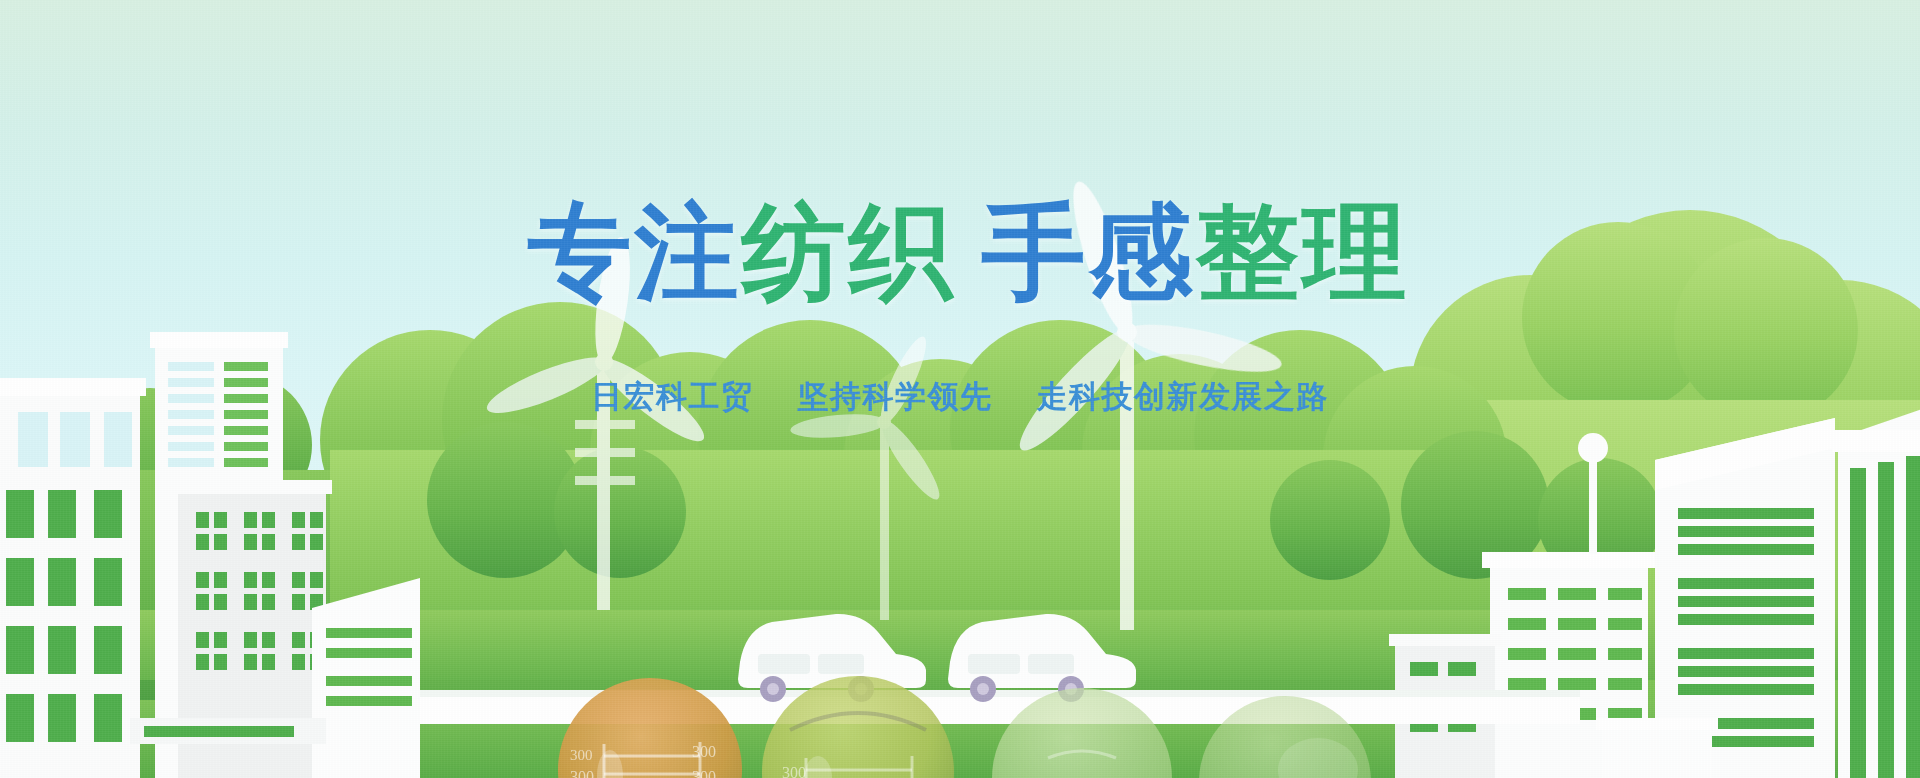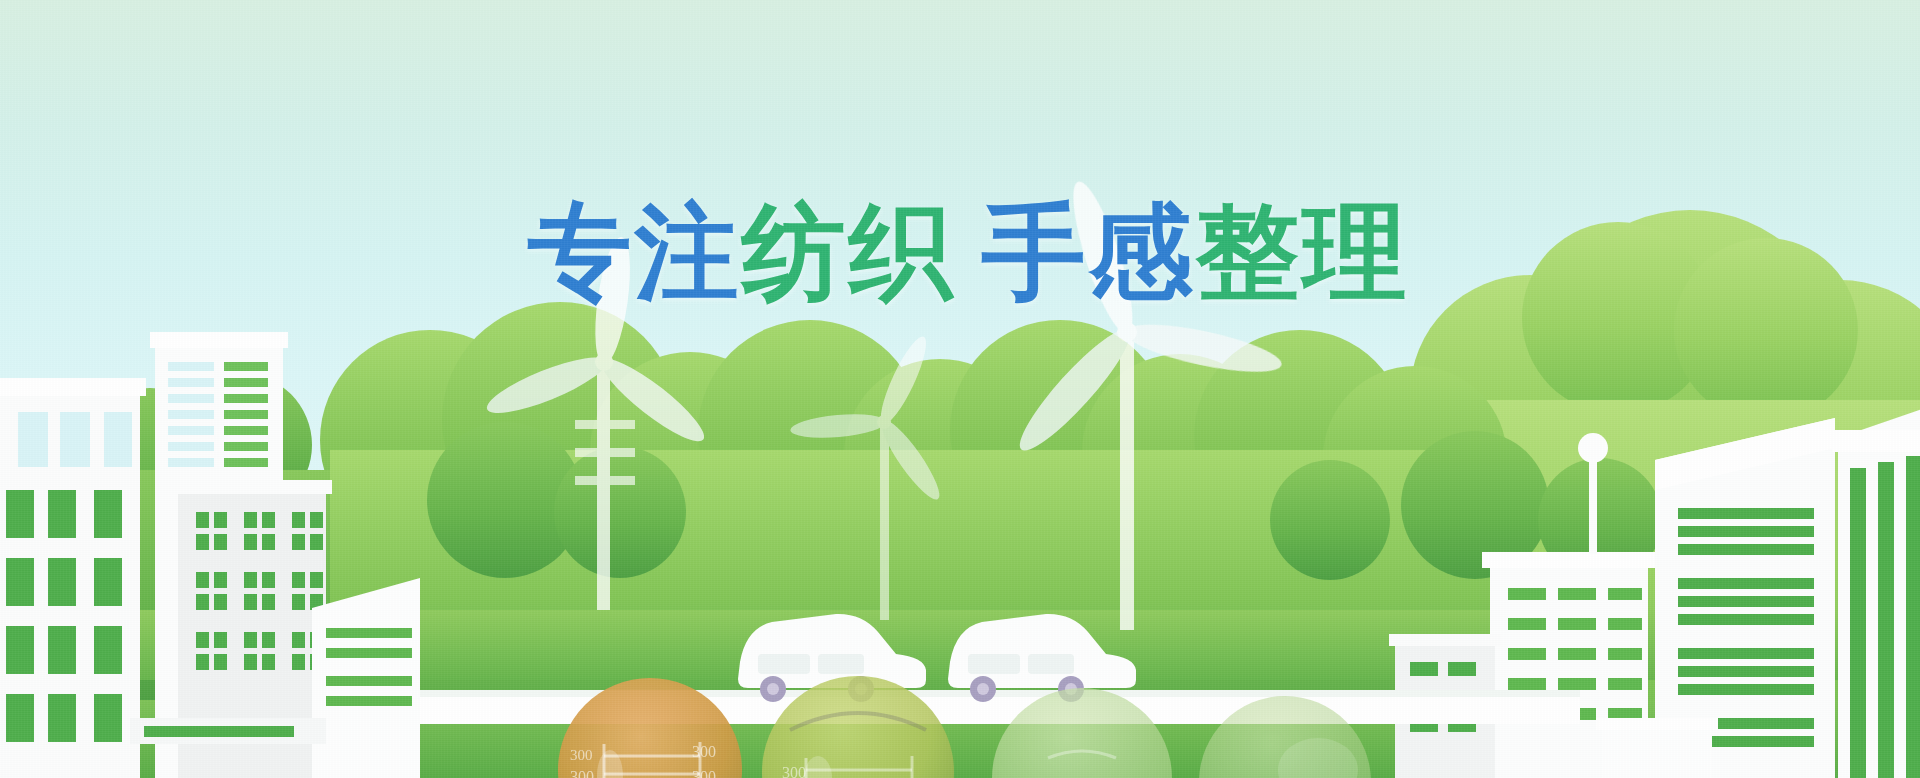--- a/index.html
+++ b/index.html
@@ -444,16 +444,21 @@
       <ellipse cx="1318" cy="770" rx="40" ry="32" fill="rgba(255,255,255,.14)"></ellipse>
     </g>
   </svg>
 
   <div class="headline-wrap">
     <div class="headline">
       <span class="hl-blue">专注</span><span class="hl-green">纺织</span><span class="hl-gap"></span><span class="hl-blue">手感</span><span class="hl-green">整理</span>
     </div>
   </div>
 
+  <div class="subtitle-wrap">
+    <div class="subtitle">
+      <span>日宏科工贸</span><span class="sub-gap"></span><span>坚持科学领先</span><span class="sub-gap"></span><span>走科技创新发展之路</span>
+    </div>
+  </div>
 
   <div class="texture"></div>
 
 </div>
 
 </body></html>

